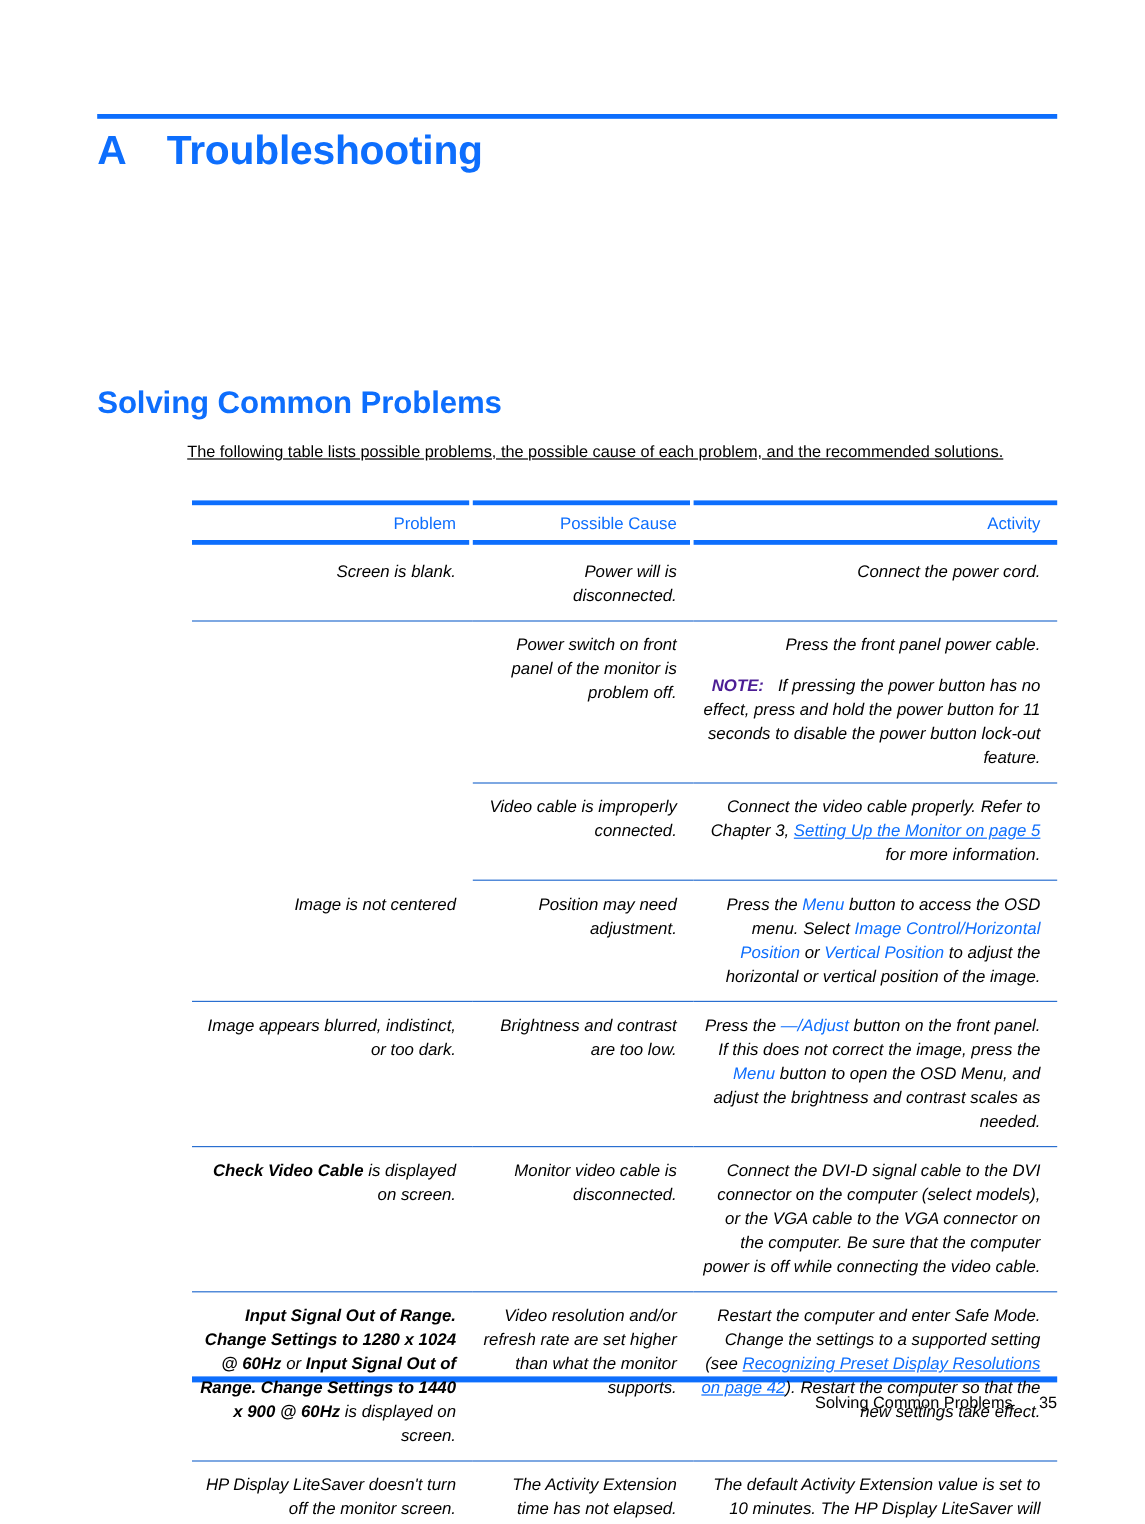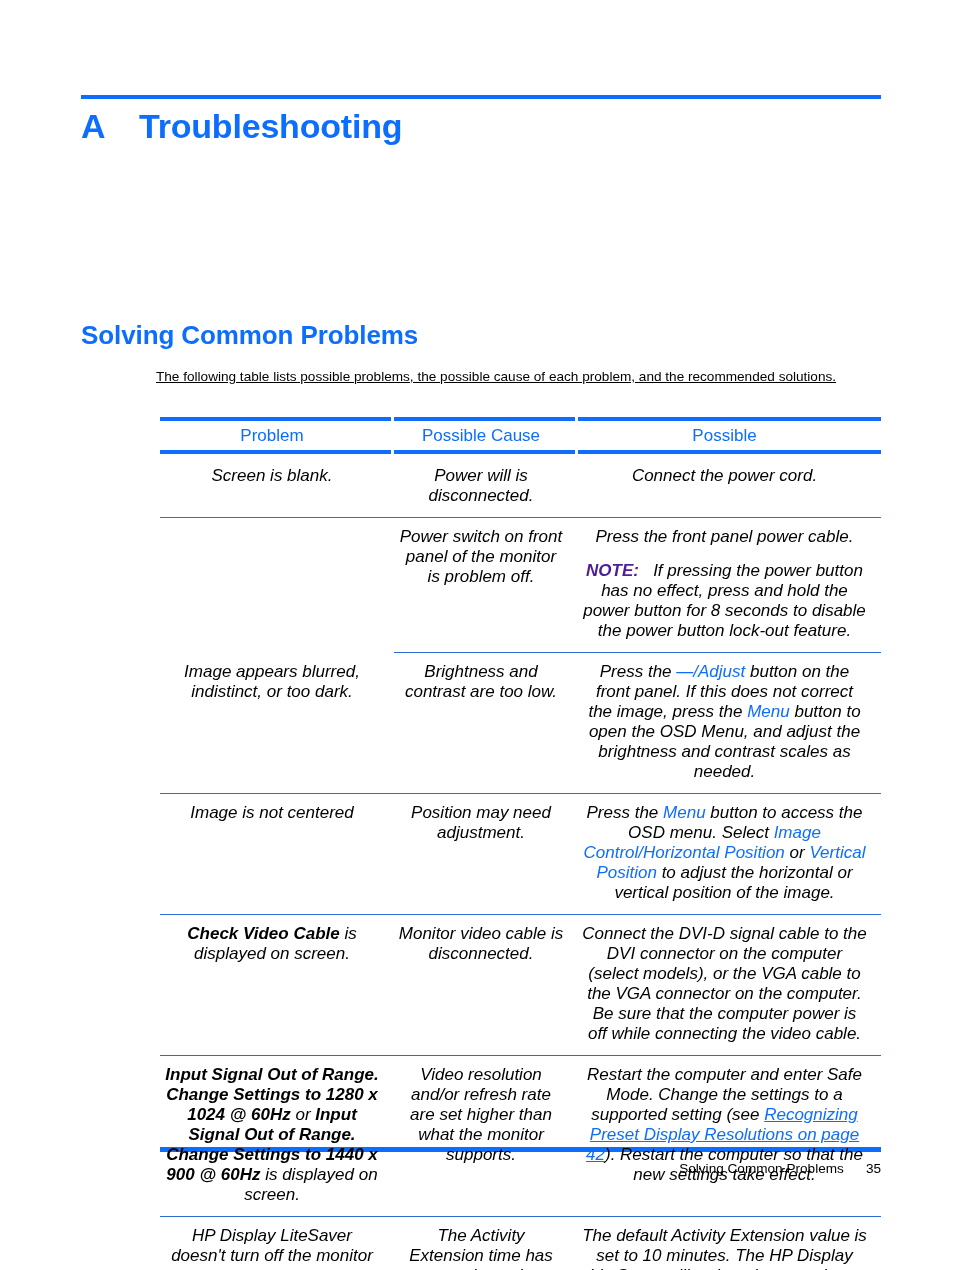--- a/index.html
+++ b/index.html
@@ -79,23 +79,23 @@
   }
   table.troubleshoot {
     border-collapse: collapse;
     width: 721px;
     table-layout: fixed;
   }
   table.troubleshoot td,
   table.troubleshoot th {
     vertical-align: top;
     padding: 9px 14px 11px 4px;
-    font-size: 17px;
+    font-size: 14px;
     line-height: 20px;
-    text-align: center;
+    text-align: right;
     font-weight: normal;
   }
   col.c-problem { width: 234px; }
   col.c-cause   { width: 184px; }
   col.c-solution{ width: 303px; }
 
   
   thead th {
     color: #0d6efd;
     font-weight: bold;
@@ -189,52 +189,57 @@
     <table class="troubleshoot">
       <colgroup>
         <col class="c-problem">
           <col class="c-cause">
           <col class="c-solution">
       </colgroup>
       <thead>
         <tr>
           <th>Problem</th>
           <th>Possible Cause</th>
-          <th>Possible</th>
+          <th>Activity</th>
         </tr>
       </thead>
       <tbody>
 
         <tr>
           <td>Screen is blank.</td>
           <td>Power will is disconnected.</td>
           <td>Connect the power cord.</td>
         </tr>
 
         <tr>
           <td class="blank-cell"></td>
           <td>Power switch on front panel of the monitor is problem off.</td>
           <td>
             <p class="cellp">Press the front panel power cable.</p>
-            <p class="cellp"><span class="note-label">NOTE:</span>&nbsp;&nbsp;&nbsp;<span>If pressing the power button has no effect, press and hold the power button for 8 seconds to disable the power button lock-out feature.</span></p>
+            <p class="cellp"><span class="note-label">NOTE:</span>&nbsp;&nbsp;&nbsp;<span>If pressing the power button has no effect, press and hold the power button for 11 seconds to disable the power button lock-out feature.</span></p>
           </td>
         </tr>
 
-
+        <tr>
+          <td class="blank-cell"></td>
+          <td>Video cable is improperly connected.</td>
+          <td><span>Connect the video cable properly. Refer to Chapter 3, </span><a class="lnk" href="#">Setting Up the Monitor on page 5</a><span> for more information.</span></td>
+        </tr>
+
+
+        <tr>
+          <td>Image is not centered</td>
+          <td>Position may need adjustment.</td>
+          <td><span>Press the </span><span class="ui">Menu</span><span> button to access the OSD menu. Select </span><span class="ui">Image Control/Horizontal Position</span><span> or </span><span class="ui">Vertical Position</span><span> to adjust the horizontal or vertical position of the image.</span></td>
+        </tr>
 
         <tr>
           <td>Image appears blurred, indistinct, or too dark.</td>
           <td>Brightness and contrast are too low.</td>
           <td><span>Press the </span><span class="ui">—/Adjust</span><span> button on the front panel. If this does not correct the image, press the </span><span class="ui">Menu</span><span> button to open the OSD Menu, and adjust the brightness and contrast scales as needed.</span></td>
-        </tr>
-
-        <tr>
-          <td>Image is not centered</td>
-          <td>Position may need adjustment.</td>
-          <td><span>Press the </span><span class="ui">Menu</span><span> button to access the OSD menu. Select </span><span class="ui">Image Control/Horizontal Position</span><span> or </span><span class="ui">Vertical Position</span><span> to adjust the horizontal or vertical position of the image.</span></td>
         </tr>
 
         <tr>
           <td><span class="b">Check Video Cable</span><span> is displayed on screen.</span></td>
           <td>Monitor video cable is disconnected.</td>
           <td>Connect the DVI-D signal cable to the DVI connector on the computer (select models), or the VGA cable to the VGA connector on the computer. Be sure that the computer power is off while connecting the video cable.</td>
         </tr>
 
         <tr>
           <td><span class="b">Input Signal Out of Range. Change Settings to 1280 x 1024 @ 60Hz</span><span> or </span><span class="b">Input Signal Out of Range. Change Settings to 1440 x 900 @ 60Hz</span><span> is displayed on screen.</span></td>

